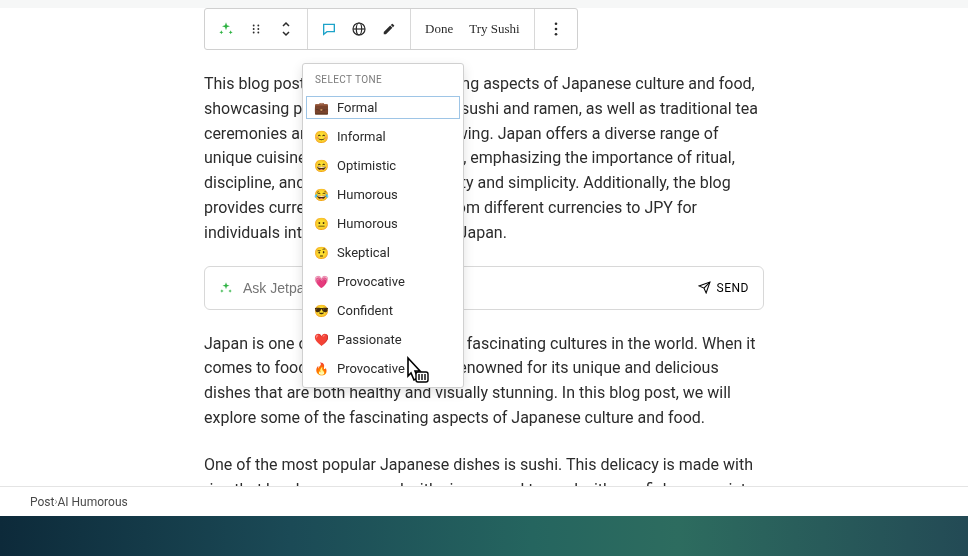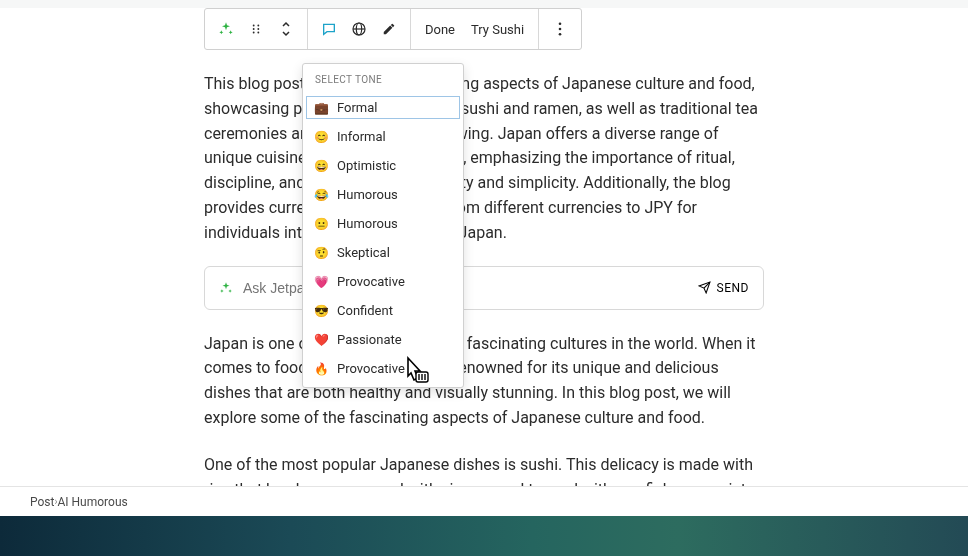--- a/index.html
+++ b/index.html
@@ -27,20 +27,21 @@
     .toolbar {
       display: flex;
       align-items: center;
       border: 1px solid #d0d0d0;
       border-radius: 3px;
       background: #fff;
       height: 42px;
       margin-left: 10px;
       margin-top: 8px;
       width: fit-content;
+      font-family: Liberation Serif, serif;
     }
     .toolbar .group {
       display: flex;
       align-items: center;
       height: 100%;
       padding: 0 6px;
     }
     .toolbar .sep {
       width: 1px;
       height: 100%;

